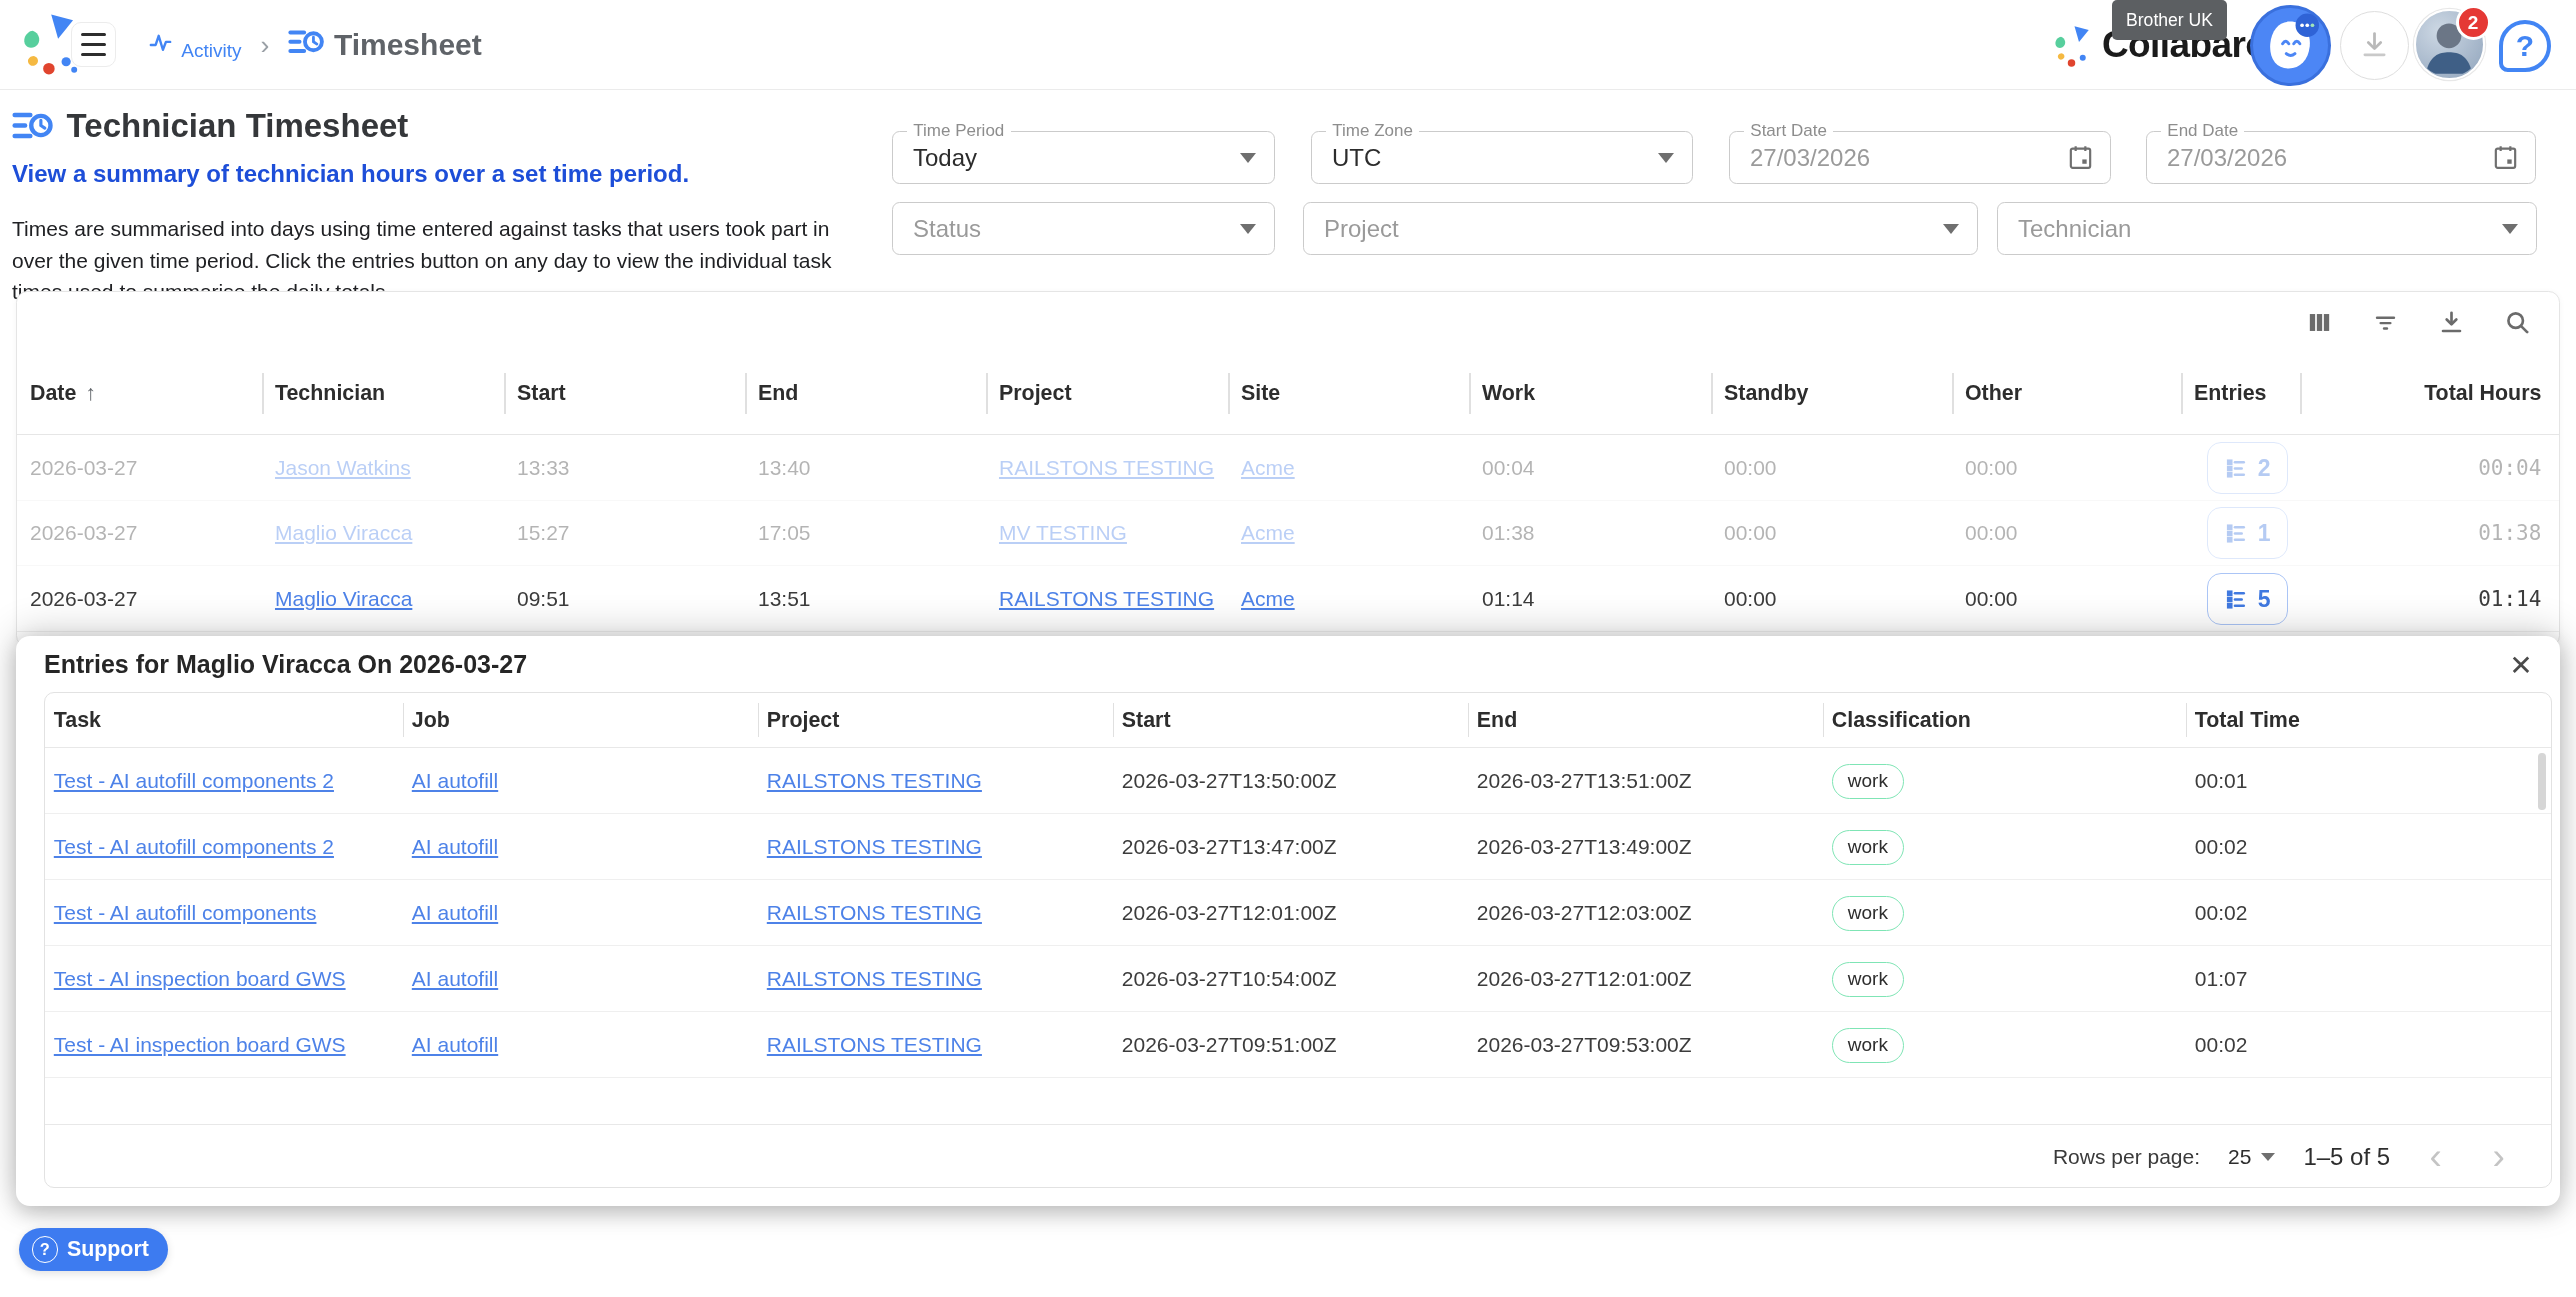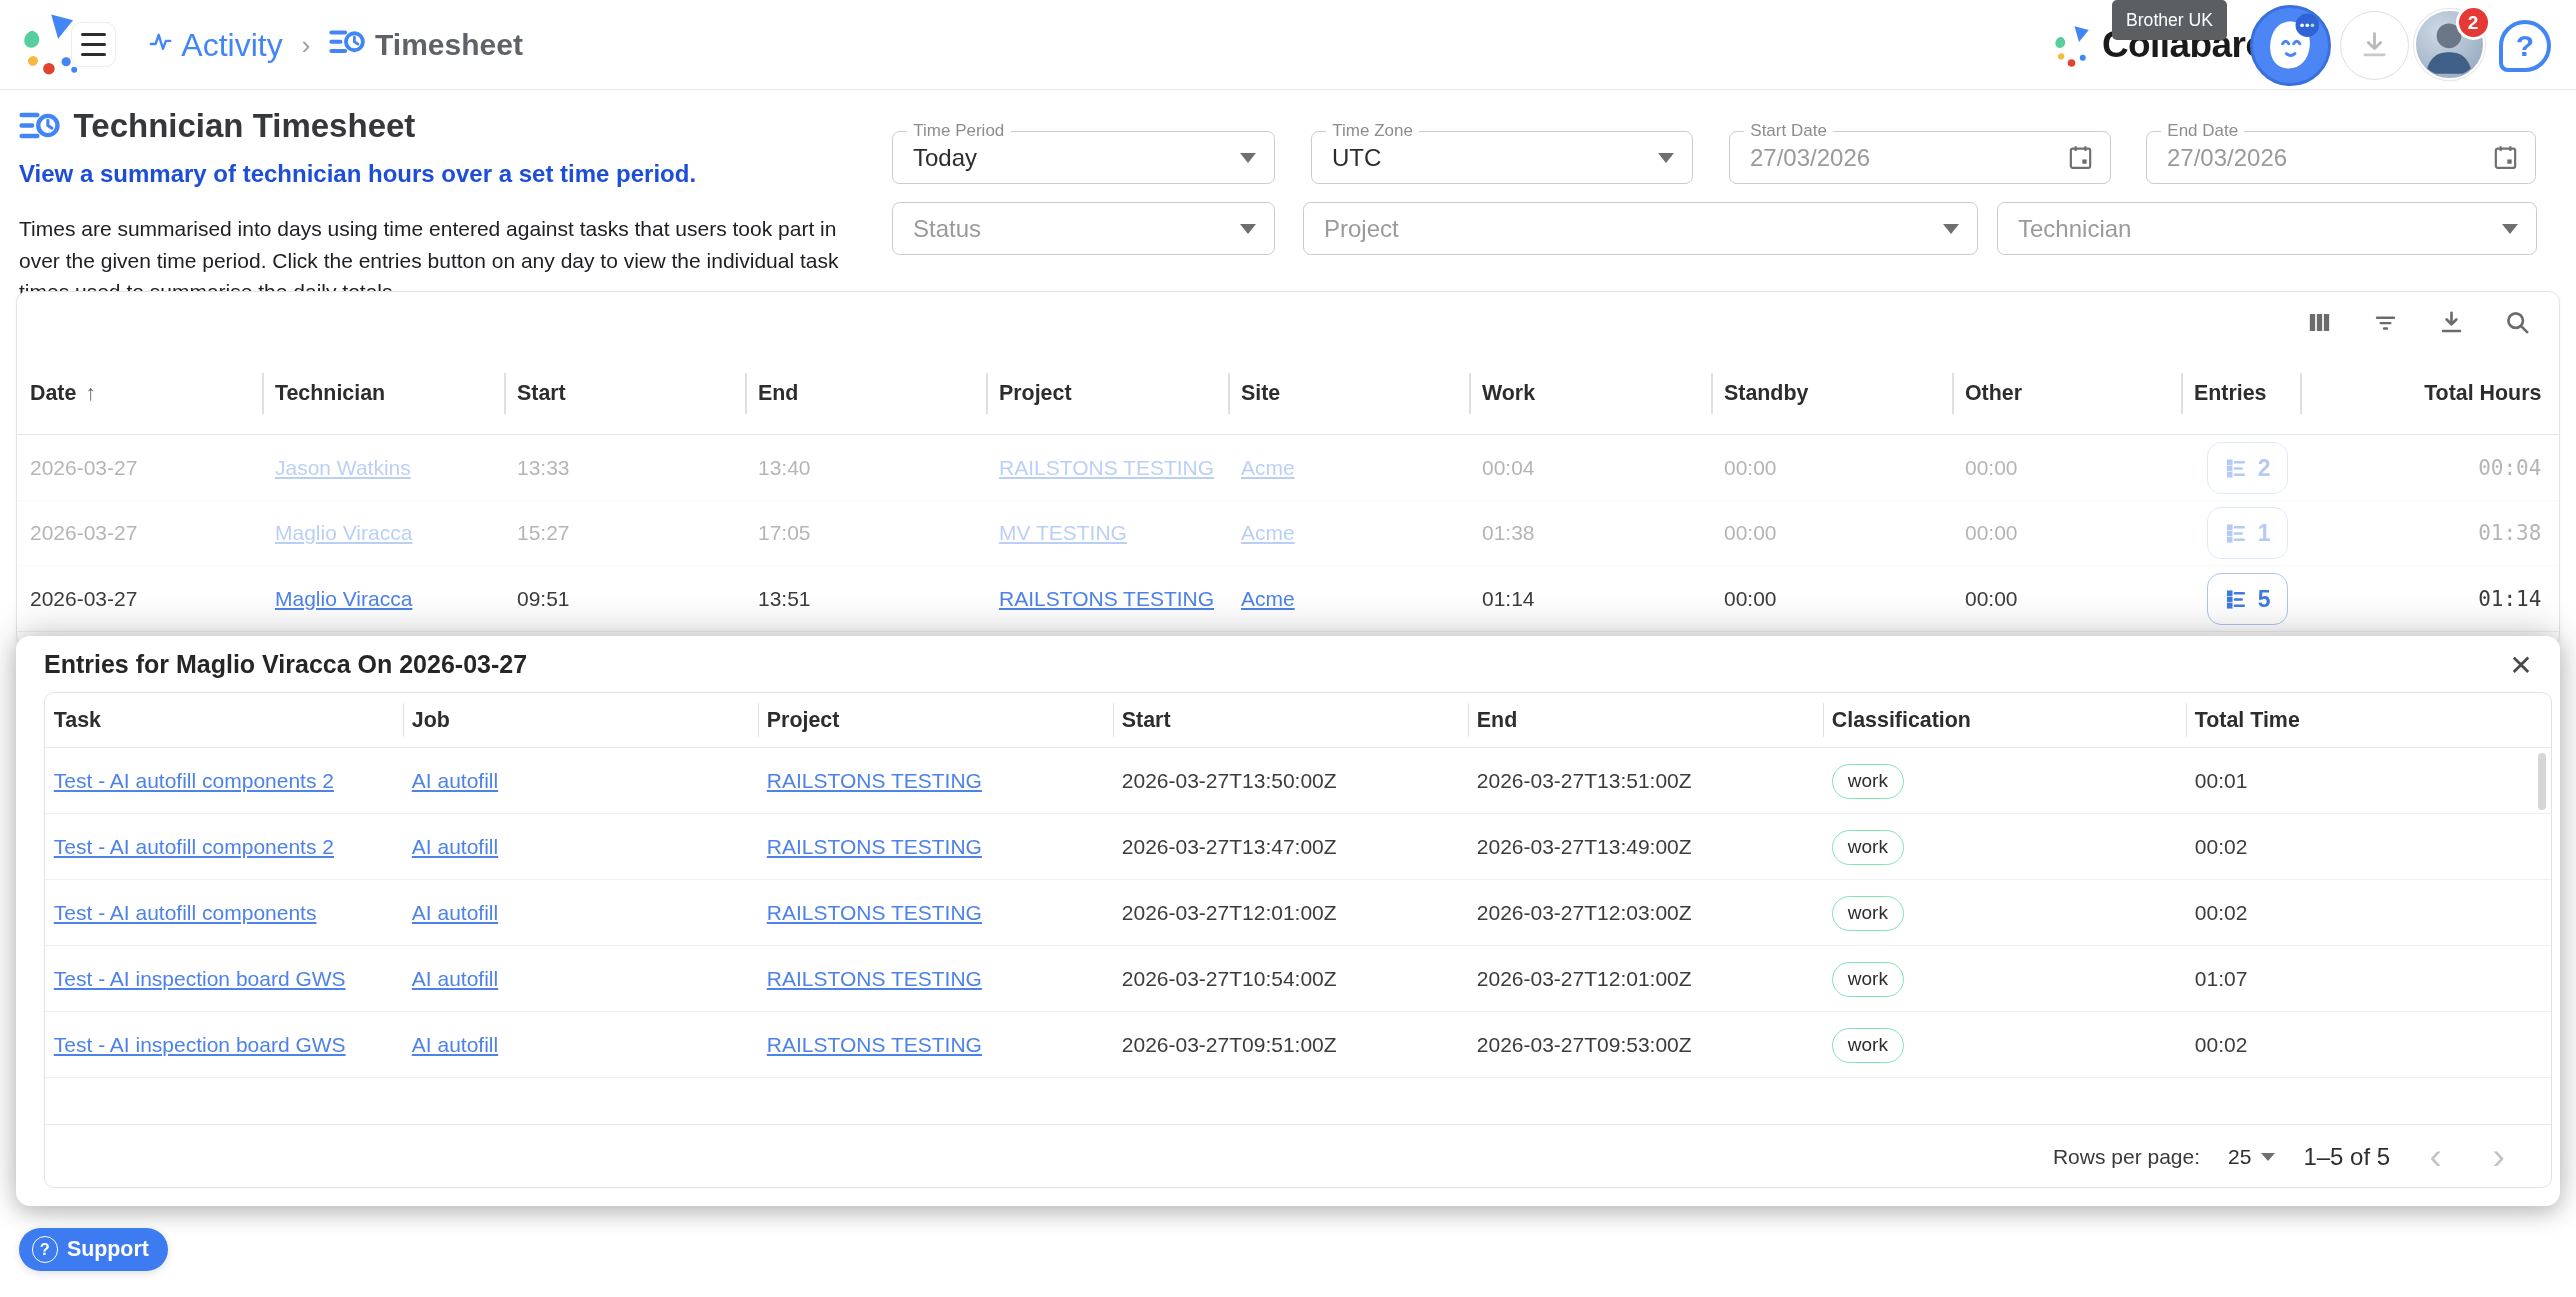--- a/index.html
+++ b/index.html
@@ -10,21 +10,21 @@
   
   .topbar { position:absolute; left:0; top:0; width:2576px; height:90px; background:#fff;
             border-bottom:1.3px solid #ebebeb; z-index:30; }
   .logo-mark { position:absolute; }
   .topbar .logo-main { left:19px; top:10px; width:69px; height:69px; }
   .hamburger { position:absolute; left:71px; top:22px; width:45px; height:45px;
                border:1.3px solid #ececec; border-radius:10px; background:#fff;
                display:flex; flex-direction:column; justify-content:center; gap:7px; padding:0 8.8px; cursor:pointer; }
   .hamburger span { height:3.1px; background:#2d2d2d; border-radius:1.9px; }
   .crumbs { position:absolute; left:146px; top:0; height:90px; display:flex; align-items:center; gap:11.3px; }
-  .crumb-activity { display:flex; align-items:flex-end; gap:6.3px; color:#4285f4; font-size:32px; font-weight:500; cursor:pointer; }
+  .crumb-activity { display:flex; align-items:flex-end; gap:6.3px; color:#4285f4; font-size:19px; font-weight:500; cursor:pointer; }
   .crumb-sep { color:#9aa0a6; font-size:26.5px; padding:0 7.6px; }
   .crumb-current { display:flex; align-items:center; gap:8.8px; color:#5f6368; font-size:30px; font-weight:700;justify-content:flex-end; }
 
   .tooltip { position:absolute; left:2092px; top:0px; height:30px; padding:20px 14px; background:#5c5f62;
              color:#fff; font-size:17.6px; border-radius:5px; display:flex; align-items:center; z-index:40;margin-left:20px; }
   .brand { position:absolute; left:2052px; top:0; height:90px; display:flex; align-items:center; gap:5px; }
   .brand .logo-mark { position:relative; width:45px; height:52px; }
   .brand-name { font-size:37px; font-weight:800; color:#1b1b1b; letter-spacing:-0.6px; }
 
   .chat-btn { position:absolute; left:2250px; top:5px; width:81px; height:81px; border-radius:50%;
@@ -37,21 +37,21 @@
             box-shadow:0 0 0 1.3px #e8e8e8; cursor:pointer; }
   .avatar svg { position:absolute; left:0; top:0; border-radius:50%; }
   .badge { position:absolute; right:-7.6px; top:-6.3px; min-width:35px; height:35px; border-radius:50%;
            background:#e53935; border:3.1px solid #fff; color:#fff; font-size:19px; font-weight:700;
            display:flex; align-items:center; justify-content:center; }
   .help-btn { position:absolute; left:2499px; top:20px; width:52px; height:52px; border:4.4px solid #4285f4;
               border-radius:50% 50% 50% 8.8px; color:#4285f4; font-size:30px; font-weight:700;
               display:flex; align-items:center; justify-content:center; cursor:pointer; background:#fff; }
 
   
-  .page-head { position:absolute; left:19px; top:107px; width:844px; }
+  .page-head { position:absolute; left:12px; top:107px; width:844px; }
   .page-title-row { display:flex; align-items:center; gap:12.6px; }
   .page-title { font-size:33px; font-weight:700; color:#35373a; }
   .page-subtitle { margin-top:15px; font-size:24px; font-weight:600; color:#1d4ed8; }
   .page-desc { margin-top:25px; font-size:21px; line-height:1.5; color:#202124; width:844px; }
 
   
   .field { position:absolute; height:53px; border:1.9px solid #cbcbcb; border-radius:7.6px; background:#fff; }
   .field .flabel { position:absolute; top:-11.3px; left:14px; background:#fff; padding:0 6.3px;
                    font-size:17px; color:#8d8d8d; }
   .field .fvalue { position:absolute; left:20px; top:0; height:100%; display:flex; align-items:center;

